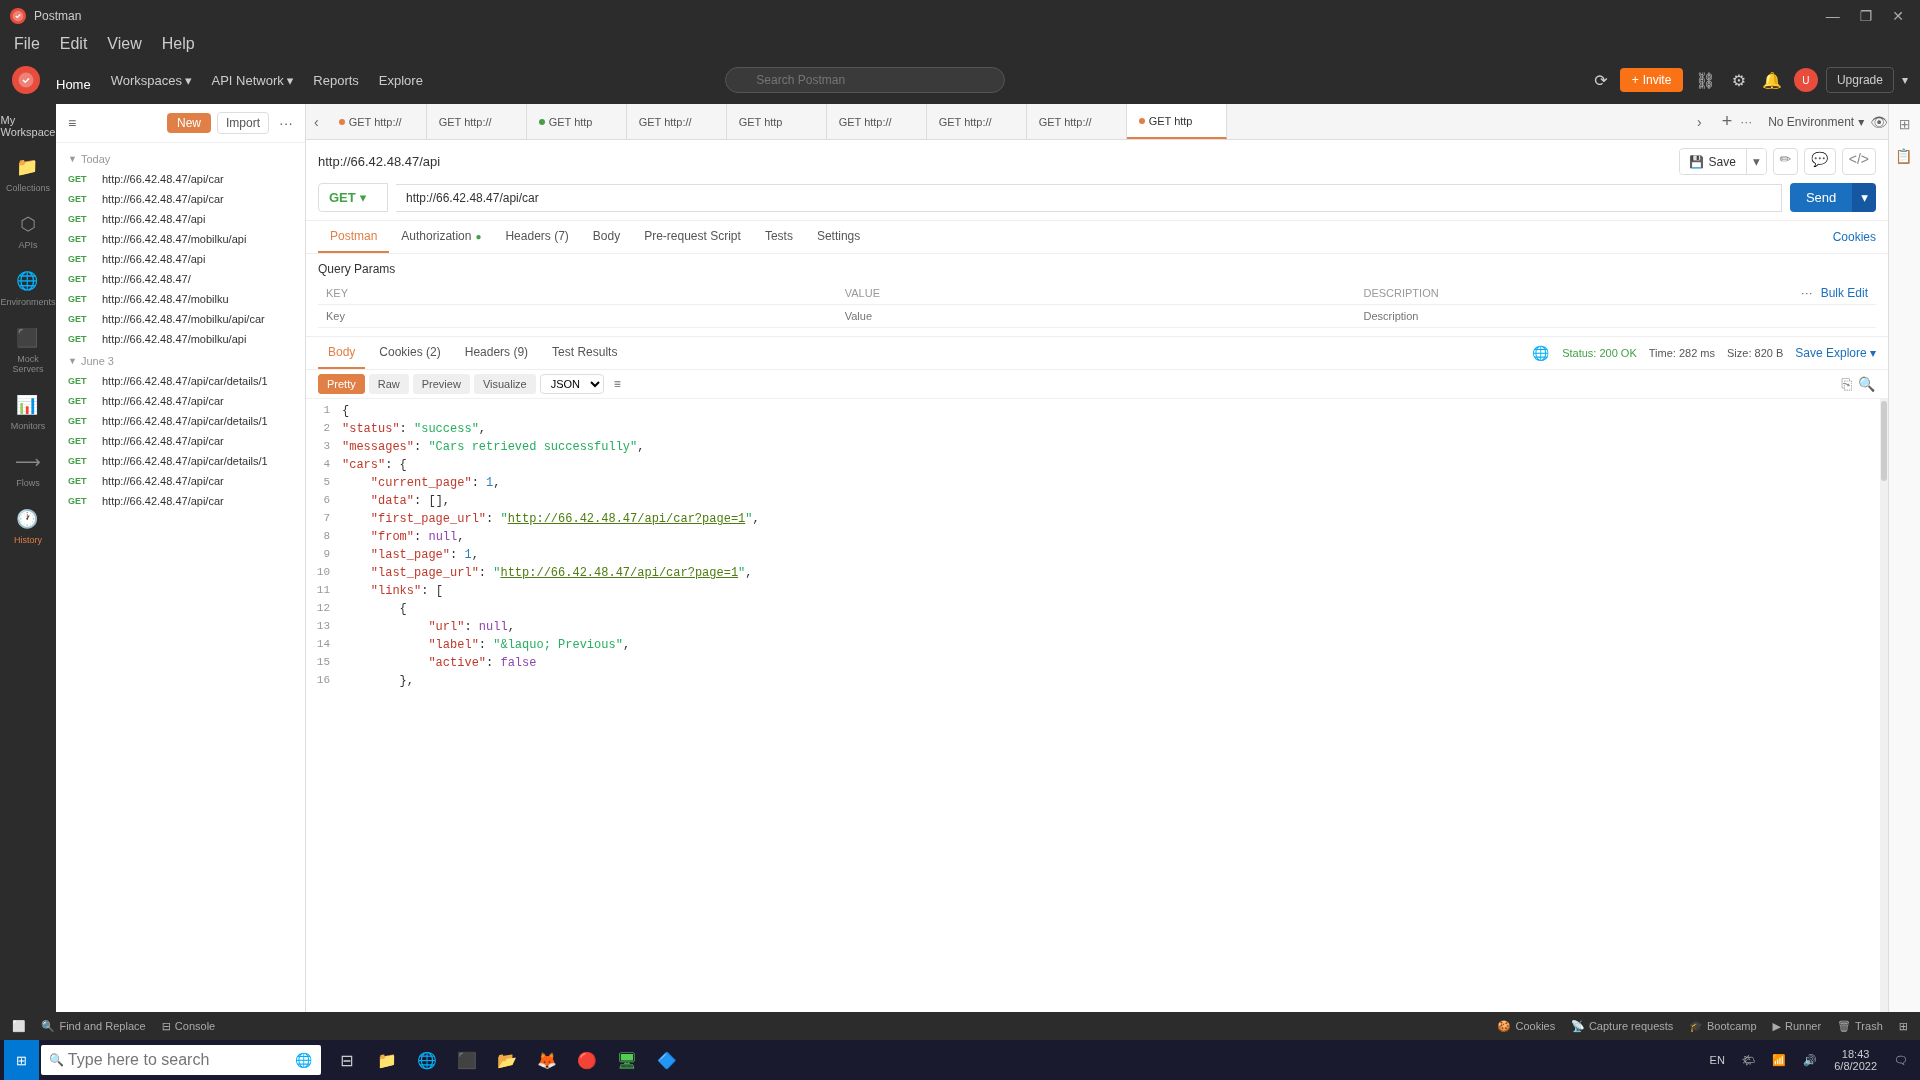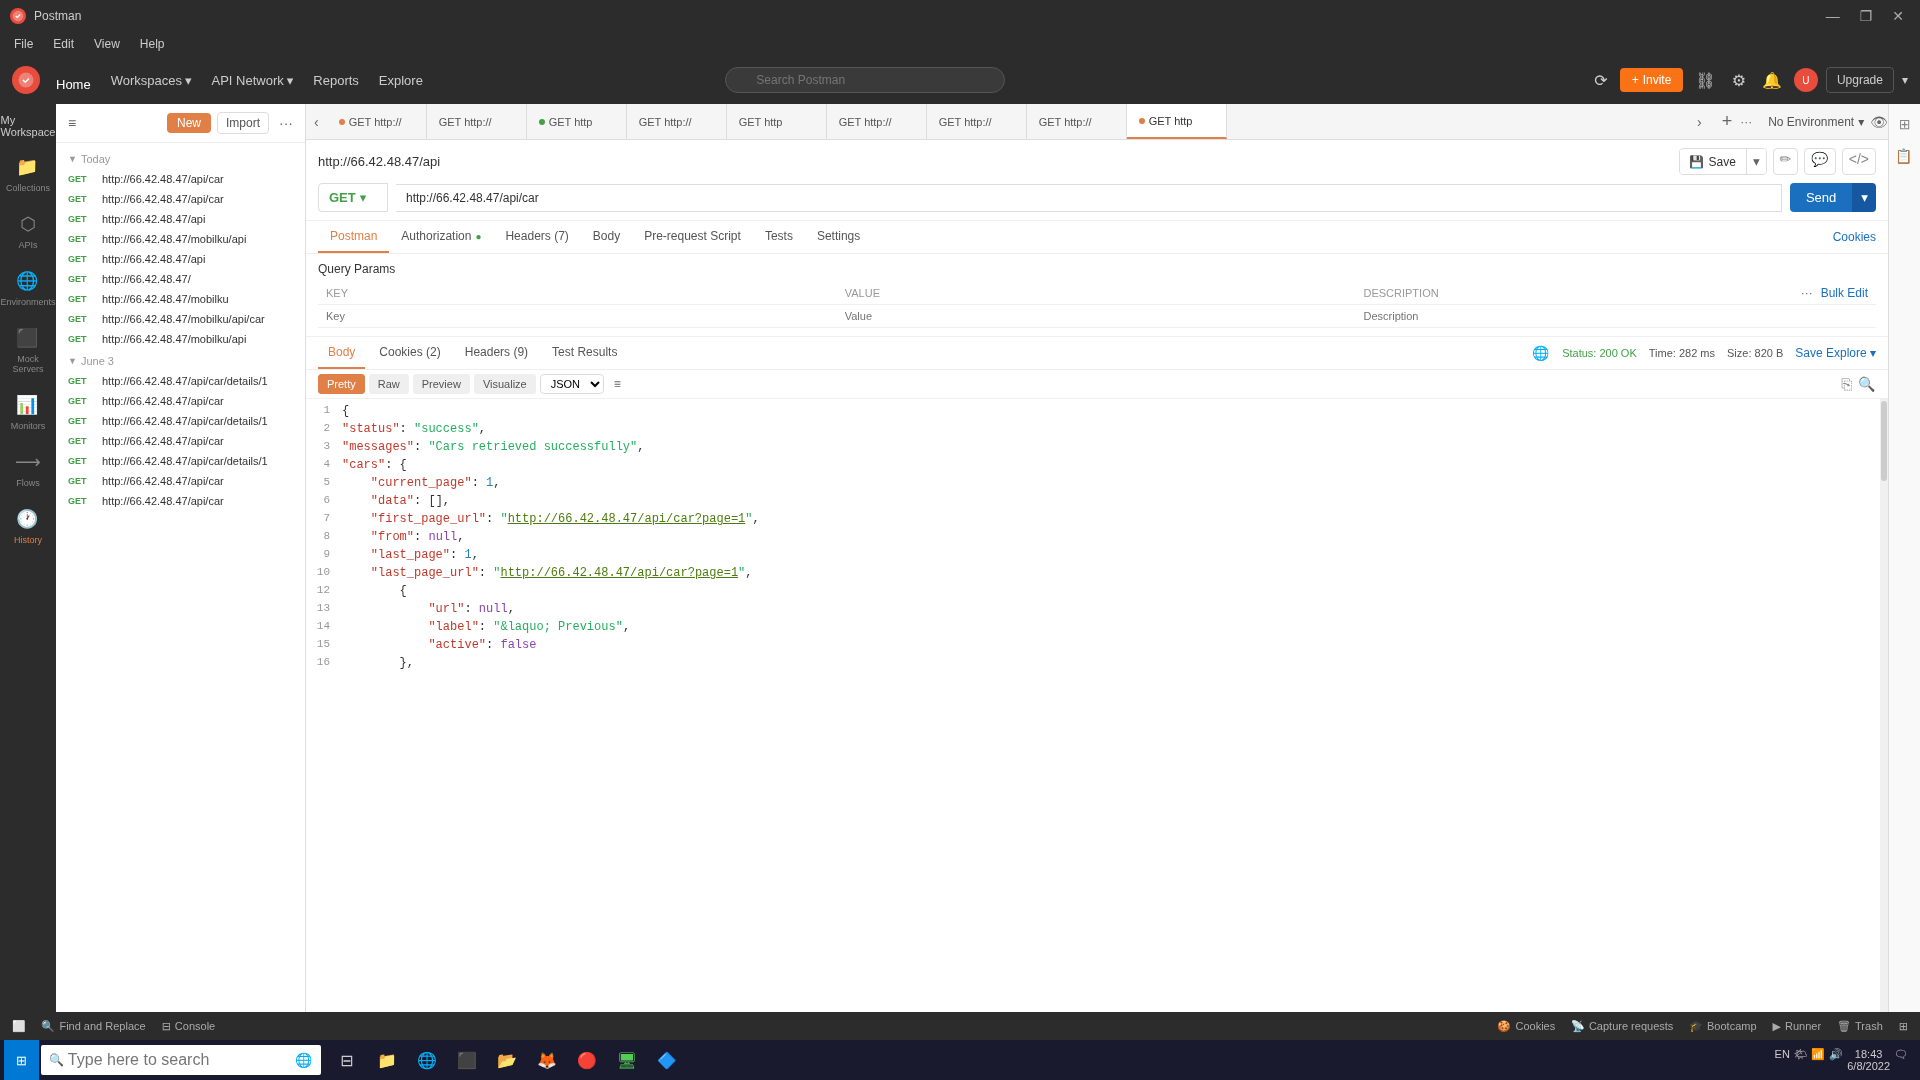--- a/index.html
+++ b/index.html
@@ -7,21 +7,21 @@
 
     
     .titlebar { height: 32px; background: #2c2c2c; display: flex; align-items: center; padding: 0 10px; color: #ccc; font-size: 12px; }
     .titlebar-icon { width: 16px; height: 16px; background: #e74c3c; border-radius: 50%; margin-right: 8px; display: flex; align-items: center; justify-content: center; }
     .titlebar-icon svg { width: 12px; height: 12px; fill: white; }
     .titlebar-title { flex: 1; }
     .titlebar-controls { display: flex; gap: 8px; }
     .titlebar-controls span { cursor: pointer; color: #aaa; font-size: 14px; padding: 2px 6px; }
 
     
-    .menubar { height: 24px; background: #2c2c2c; display: flex; align-items: center; padding: 0 10px; gap: 12px; color: #ccc; font-size: 12px; }
+    .menubar { height: 24px; background: #2c2c2c; display: flex; align-items: center; padding: 0 10px; gap: 12px; color: #ccc; font-size: 16px; }
     .menubar span { cursor: pointer; padding: 2px 4px; }
 
     
     .app { height: calc(1080px - 32px - 24px - 40px); display: flex; flex-direction: column; background: #fff; }
 
     
     .navbar { height: 48px; background: #2c2c2c; display: flex; align-items: center; padding: 0 12px; gap: 4px; flex-shrink: 0; }
     .nav-logo { width: 28px; height: 28px; background: #e74c3c; border-radius: 50%; display: flex; align-items: center; justify-content: center; margin-right: 4px; }
     .nav-logo svg { width: 18px; height: 18px; fill: white; }
     .nav-item { color: #ccc; font-size: 13px; padding: 4px 8px; cursor: pointer; border-radius: 4px; display: flex; align-items: center; gap: 3px; }
@@ -133,21 +133,21 @@
     .bottom-item { display: flex; align-items: center; gap: 4px; cursor: pointer; }
     .bottom-spacer { flex: 1; }
 
     
     .taskbar { height: 40px; background: #1a1a2e; display: flex; align-items: center; padding: 0 4px; gap: 2px; }
     .taskbar-start { background: #0078d4; color: white; border: none; padding: 4px 12px; font-size: 13px; cursor: pointer; height: 100%; display: flex; align-items: center; gap: 4px; }
     .taskbar-search { flex: 0 0 280px; background: #fff; border: none; display: flex; align-items: center; gap: 4px; padding: 0 8px; height: 30px; border-radius: 2px; }
     .taskbar-search input { border: none; outline: none; font-size: 16px; flex: 1; }
     .taskbar-icons { display: flex; align-items: center; gap: 8px; margin: 0 8px; }
     .taskbar-icon { width: 32px; height: 32px; display: flex; align-items: center; justify-content: center; cursor: pointer; border-radius: 3px; }
-    .taskbar-right { margin-left: auto; display: flex; align-items: flex-start; gap: 4px; color: #ccc; font-size: 11px; padding: 0 8px; }
+    .taskbar-right { margin-left: auto; display: flex; align-items: center; gap: 17px; color: #ccc; font-size: 11px; padding: 0 8px; }
     .taskbar-time { text-align: center; font-size: 11px; color: #ccc; }
 
     .right-sidebar { width: 32px; background: #f9f9f9; border-left: 1px solid #ddd; display: flex; flex-direction: column; align-items: center; padding: 8px 0; gap: 8px; flex-shrink: 0; }
     .right-sidebar-btn { color: #888; cursor: pointer; font-size: 14px; padding: 4px; }
 
     .no-env { color: #555; font-size: 12px; cursor: pointer; display: flex; align-items: center; gap: 4px; }
     .save-btn-wrapper { display: flex; align-items: center; border: 1px solid #ddd; border-radius: 4px; overflow: hidden; }
     .save-btn-main { background: #fff; border: none; padding: 5px 10px; cursor: pointer; font-size: 12px; display: flex; align-items: center; gap: 4px; color: #333; }
     .save-btn-dropdown { background: #fff; border: none; border-left: 1px solid #ddd; padding: 5px 6px; cursor: pointer; color: #666; }
 
@@ -542,20 +542,24 @@
               <span class="line-num">8</span>
               <span class="line-content">&nbsp;&nbsp;&nbsp;&nbsp;<span class="json-key">"from"</span><span class="json-punct">: </span><span class="json-keyword">null</span><span class="json-punct">,</span></span>
             </div>
             <div class="code-line">
               <span class="line-num">9</span>
               <span class="line-content">&nbsp;&nbsp;&nbsp;&nbsp;<span class="json-key">"last_page"</span><span class="json-punct">: </span><span class="json-number">1</span><span class="json-punct">,</span></span>
             </div>
             <div class="code-line">
               <span class="line-num">10</span>
               <span class="line-content">&nbsp;&nbsp;&nbsp;&nbsp;<span class="json-key">"last_page_url"</span><span class="json-punct">: </span><span class="json-string">"<span class="json-link">http://66.42.48.47/api/car?page=1</span>"</span><span class="json-punct">,</span></span>
+            </div>
+            <div class="code-line">
+              <span class="line-num">11</span>
+              <span class="line-content">&nbsp;&nbsp;&nbsp;&nbsp;<span class="json-key">"links"</span><span class="json-punct">: [</span></span>
             </div>
             <div class="code-line">
               <span class="line-num">12</span>
               <span class="line-content json-punct">&nbsp;&nbsp;&nbsp;&nbsp;&nbsp;&nbsp;&nbsp;&nbsp;{</span>
             </div>
             <div class="code-line">
               <span class="line-num">13</span>
               <span class="line-content">&nbsp;&nbsp;&nbsp;&nbsp;&nbsp;&nbsp;&nbsp;&nbsp;&nbsp;&nbsp;&nbsp;&nbsp;<span class="json-key">"url"</span><span class="json-punct">: </span><span class="json-keyword">null</span><span class="json-punct">,</span></span>
             </div>
             <div class="code-line">

